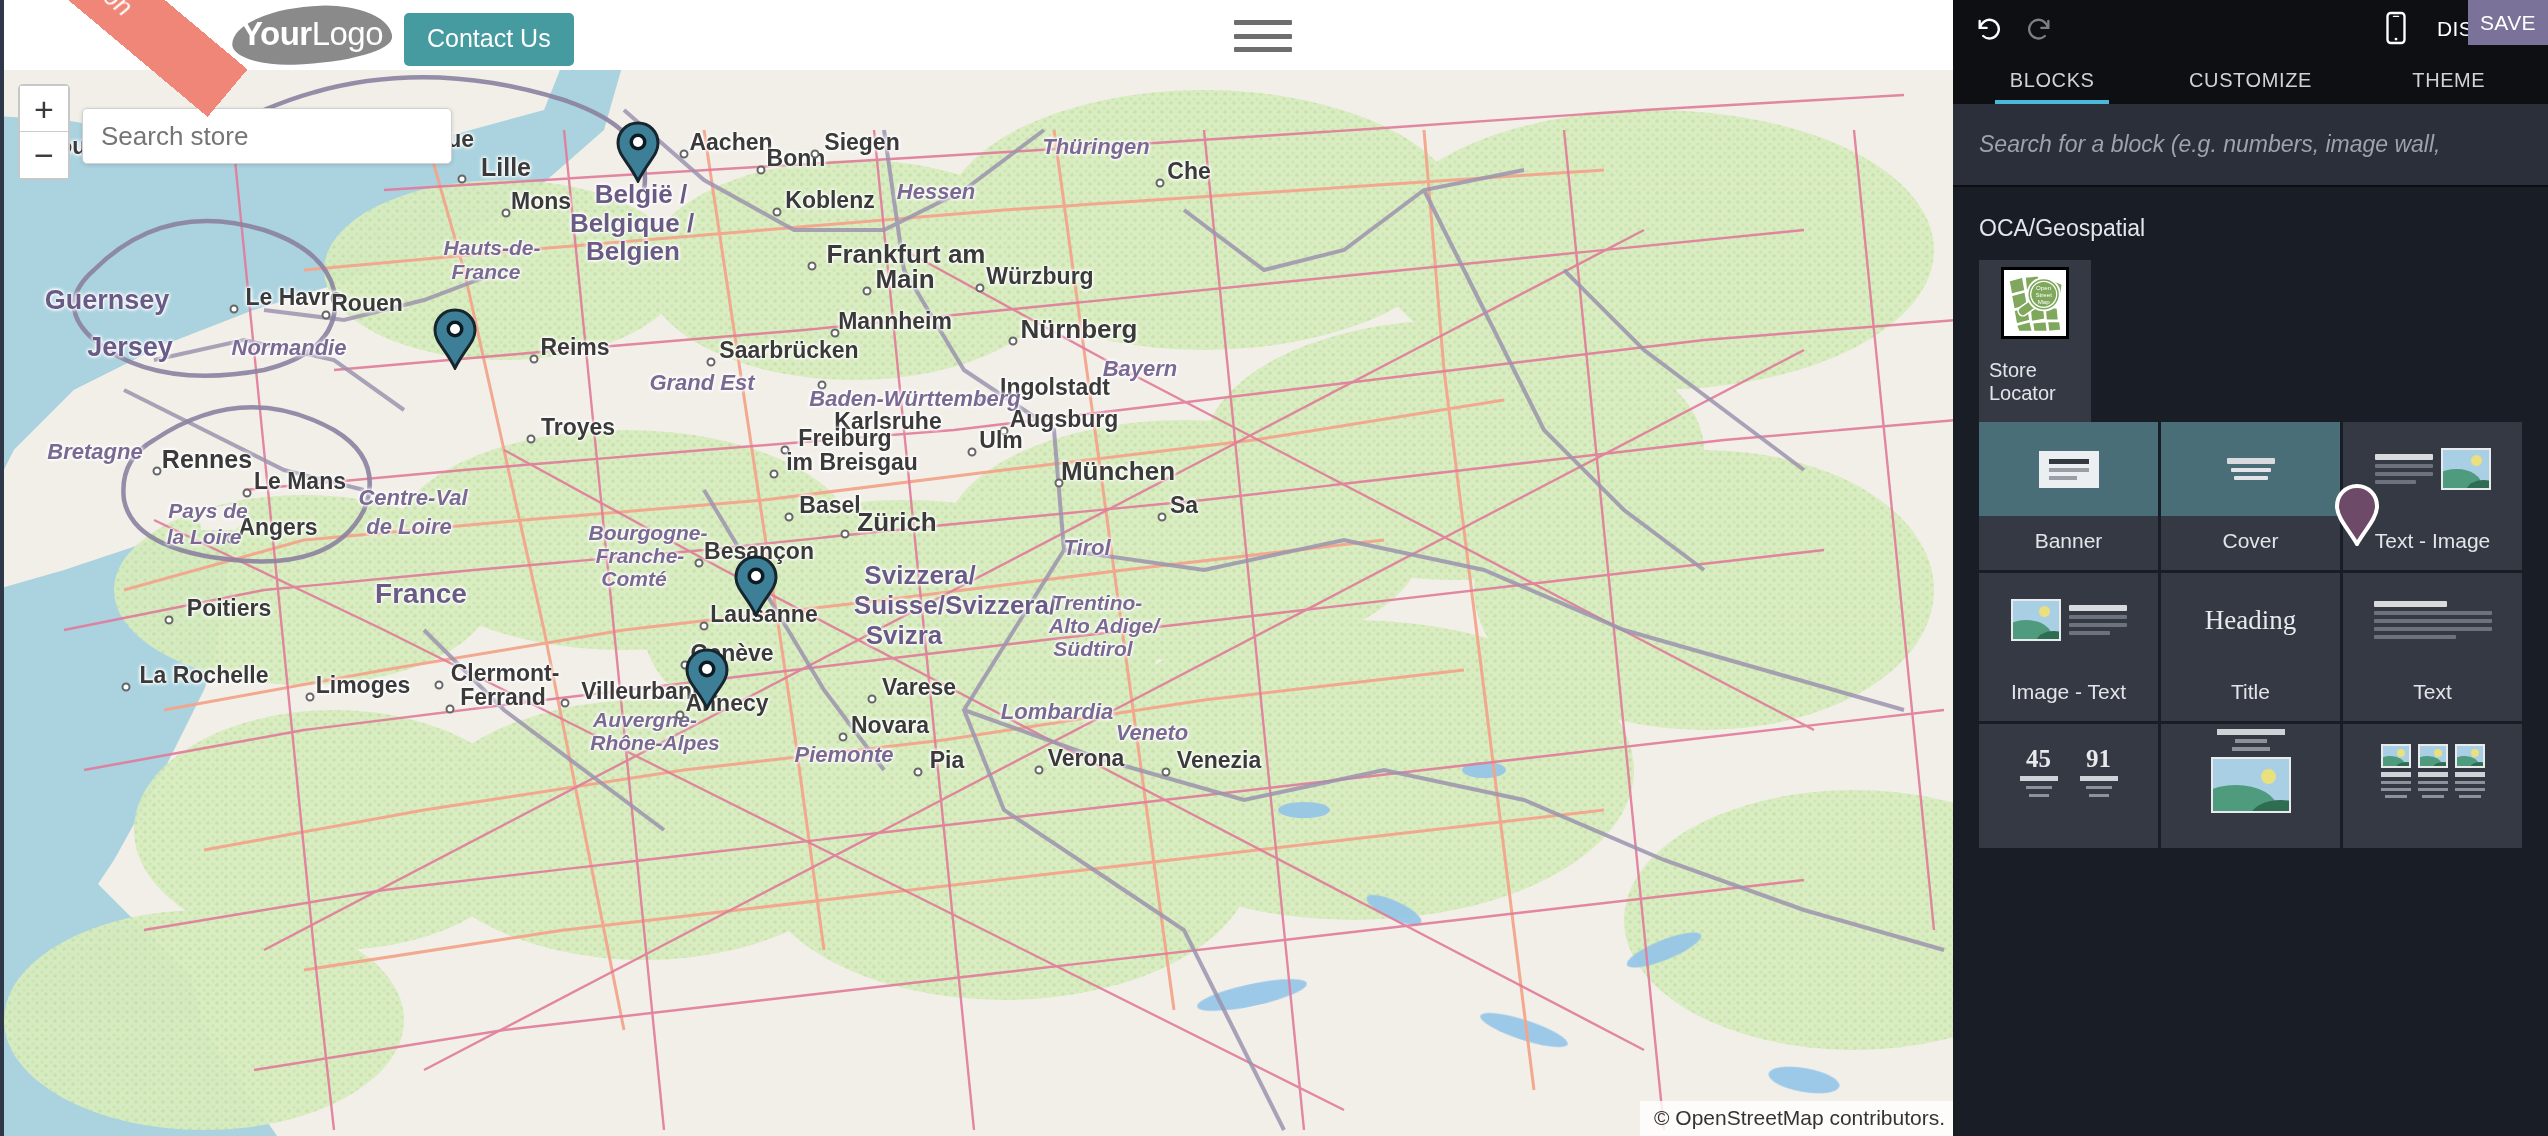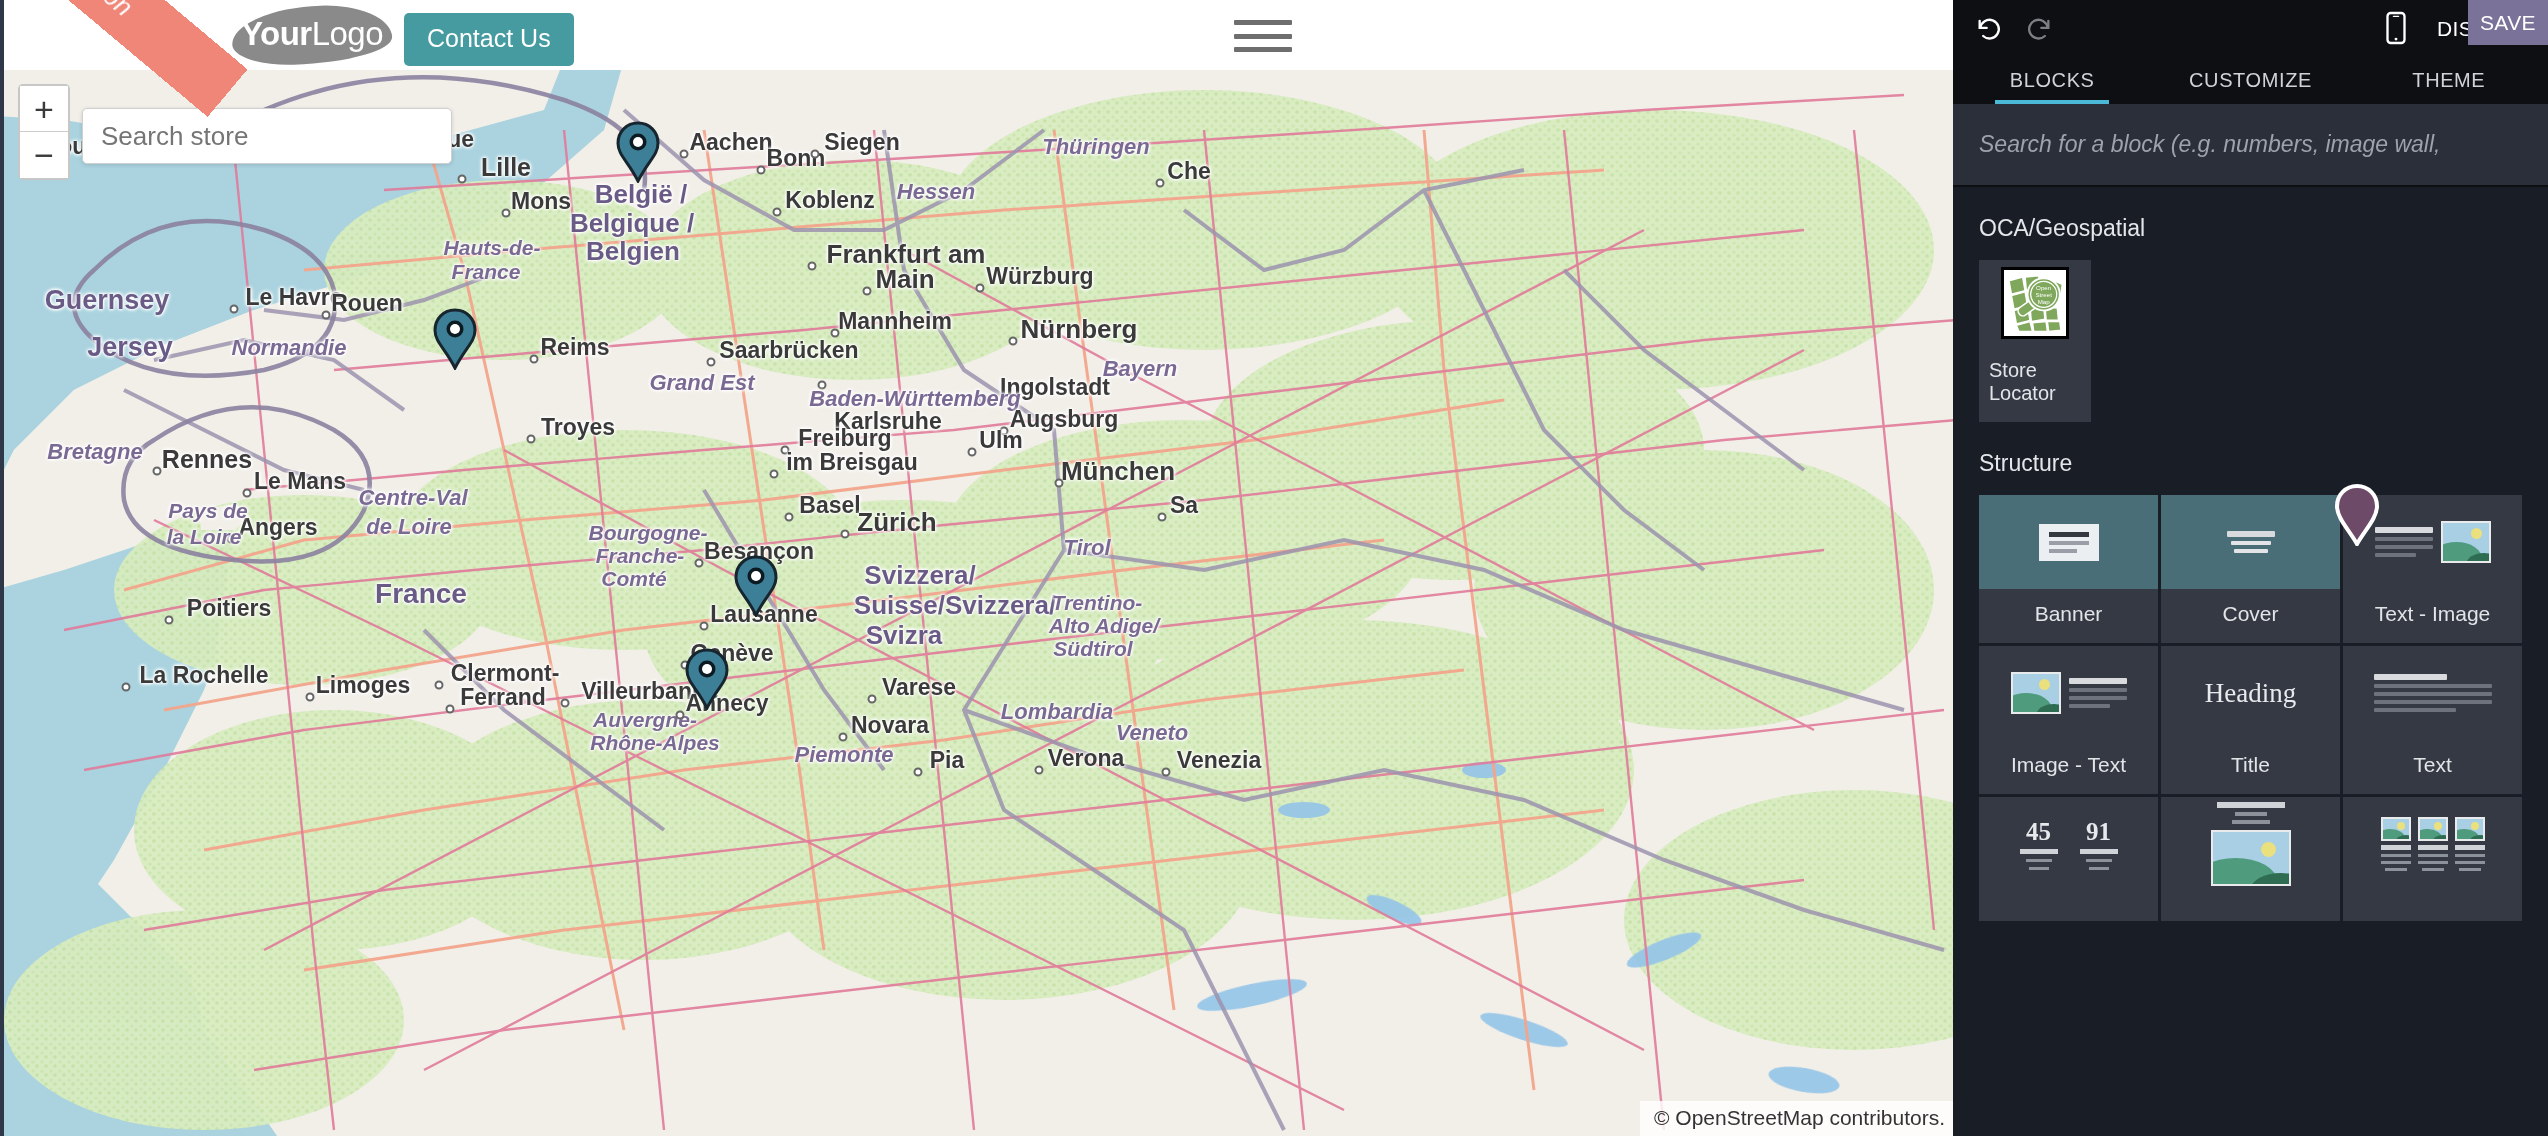--- a/index.html
+++ b/index.html
@@ -712,21 +712,20 @@
                   <text x="64" y="40" text-anchor="middle" fill="#fff" font-size="10" font-family="Liberation Sans, sans-serif">Street</text>
                   <text x="64" y="51" text-anchor="middle" fill="#fff" font-size="10" font-family="Liberation Sans, sans-serif">Map</text>
                 </svg>
               </div>
             </div>
           </div>
           <div class="caption">Store Locator</div>
         </div>
       </div>
 
-      <div class="sec-title">Structure</div>
       <div class="grid">
 
         <div class="card">
           <div class="thumb teal">
             <div class="mini-card" style="width:60px">
               <i class="hd"></i>
               <i></i>
               <i style="width:70%"></i>
             </div>
           </div>

